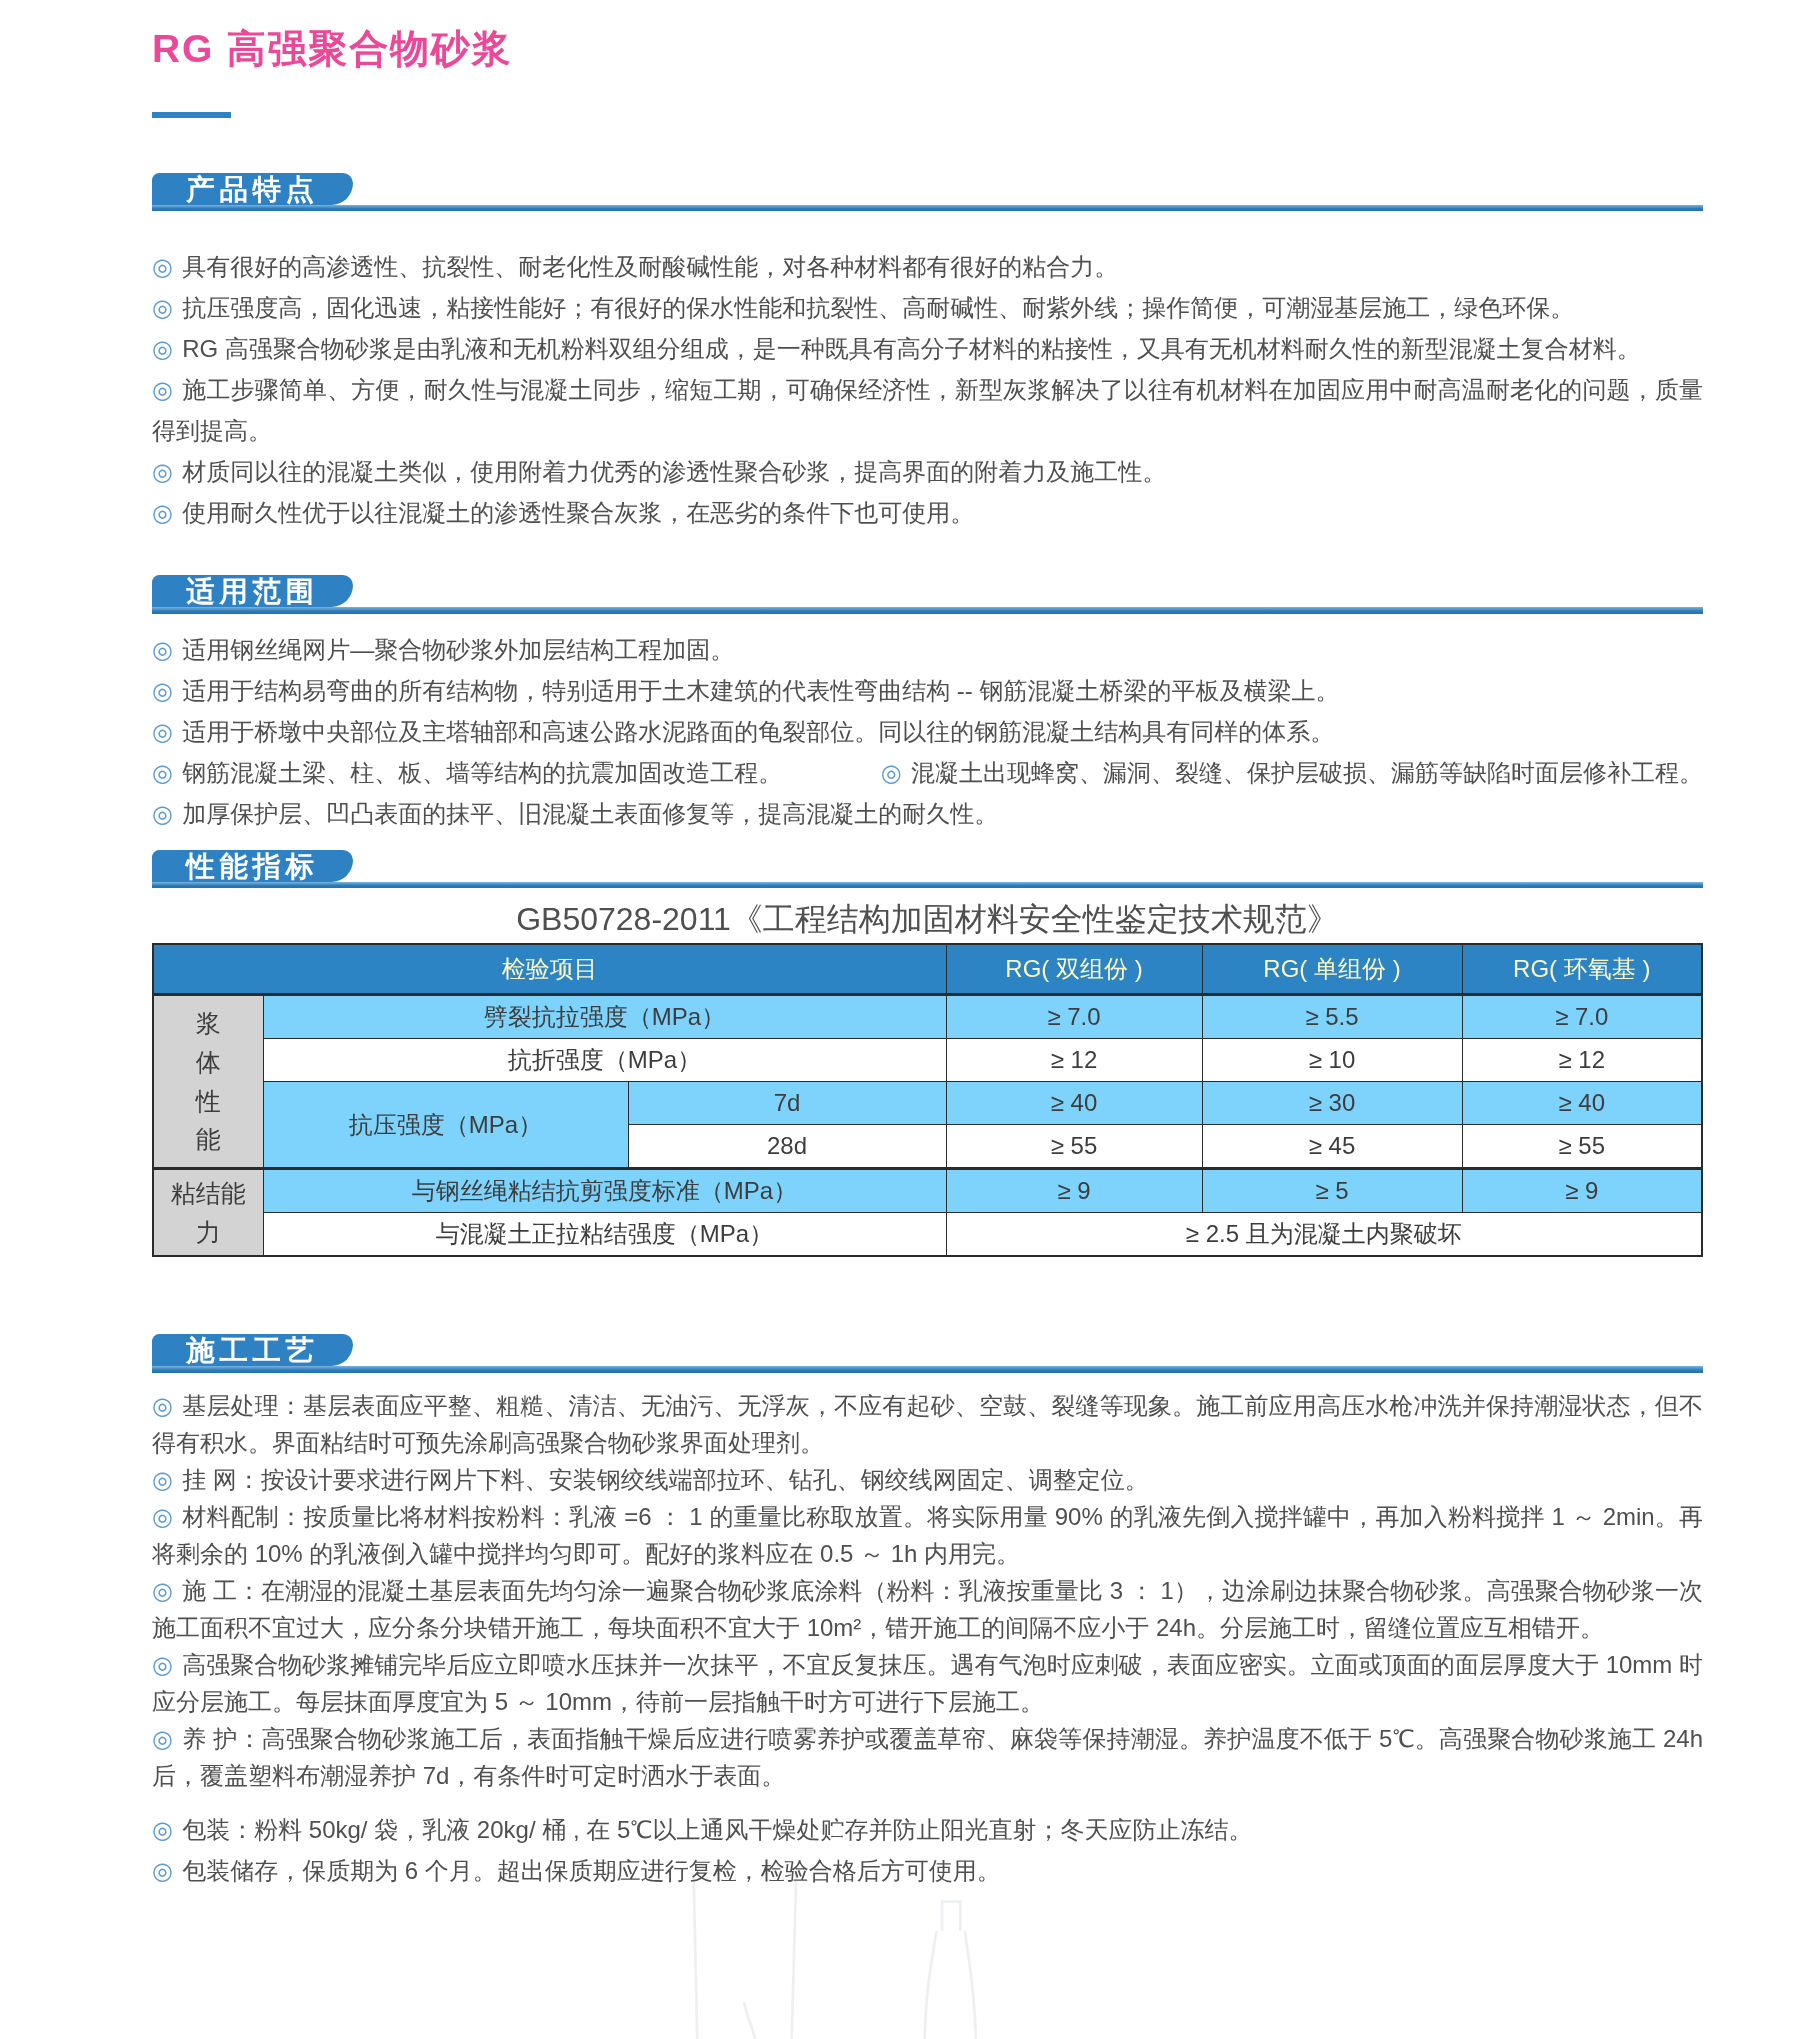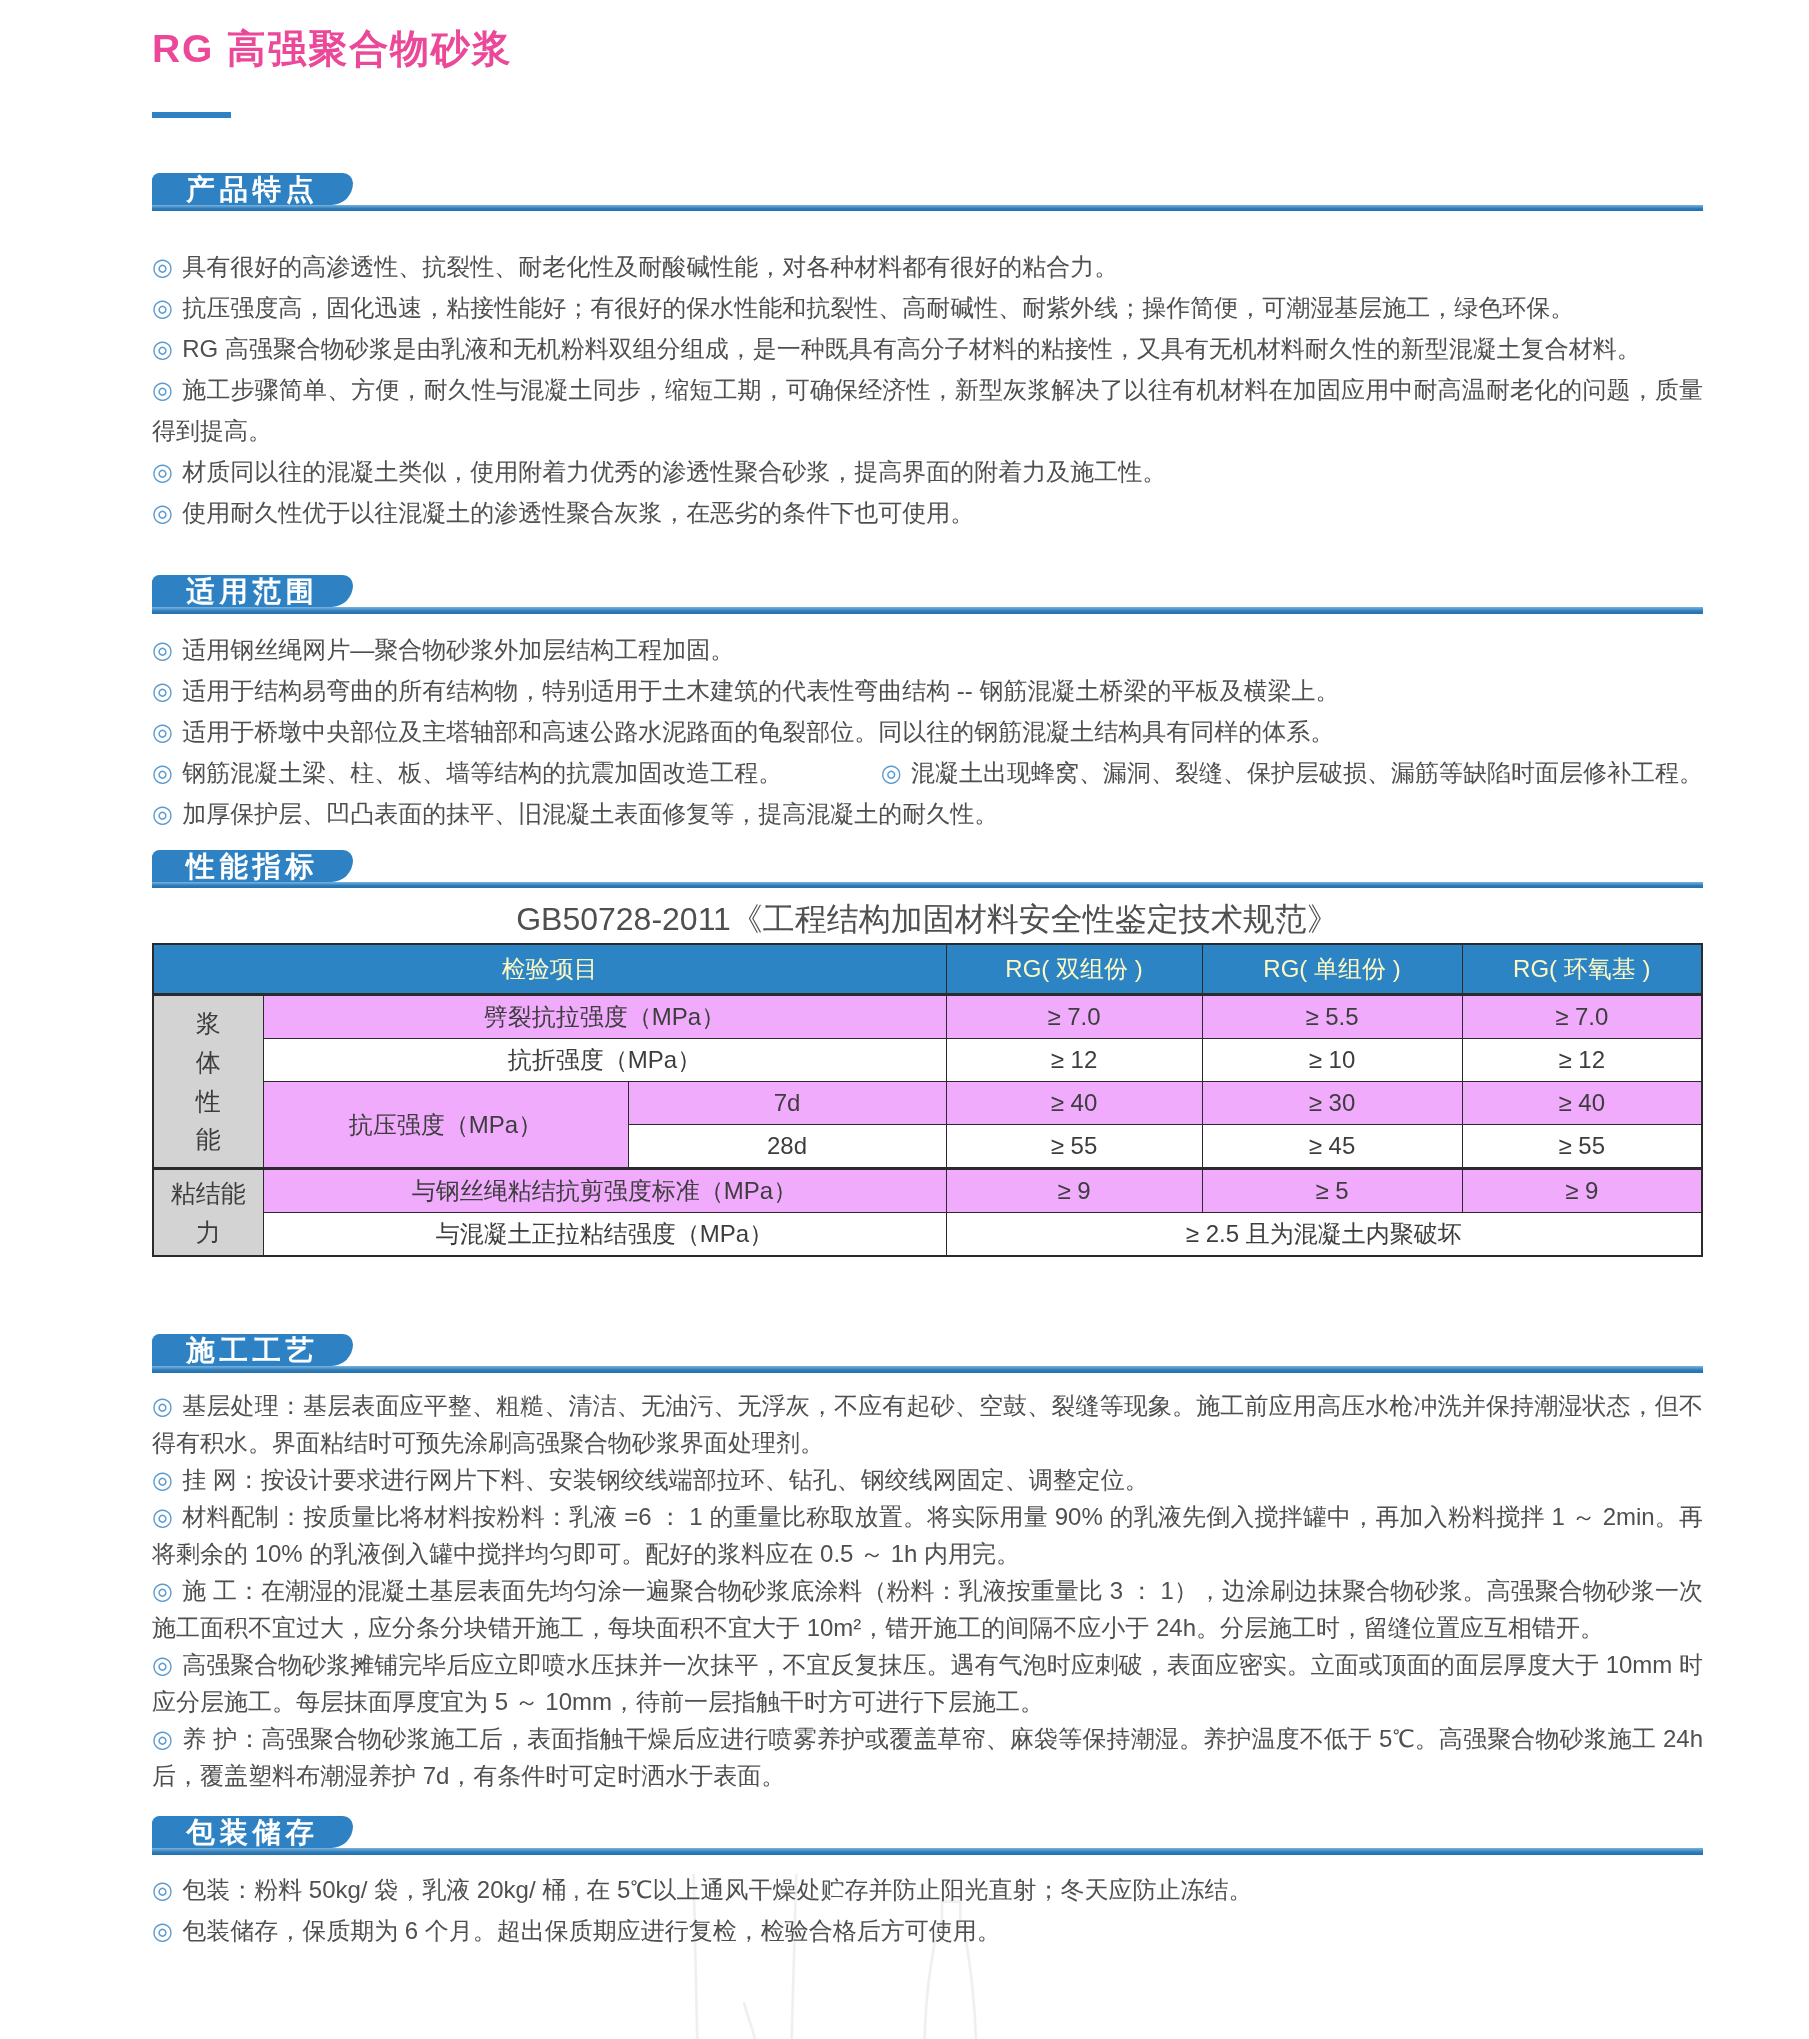--- a/index.html
+++ b/index.html
@@ -74,21 +74,21 @@
     border:1.8px solid #2b2b2b;
     text-align:center;vertical-align:middle;
     font-size:24px;color:#3d3d3d;
     padding:0 7.3px;height:42px;line-height:1.25;
     overflow:hidden;
   }
   table.perf tr.head td{
     background:#2c84c4;color:#fef9c3;height:48px;
     border-bottom-width:3.7px;
   }
-  table.perf td.gray{background:#f0abfc;}
+  table.perf td.gray{background:#7dd3fc;}
   table.perf td.white{background:#ffffff;}
   table.perf td.cat{
     background:#d3d3d3;white-space:pre-line;line-height:1.55;font-size:25px;color:#3d3d3d;
   }
   table.perf tr.groupsep td{border-top-width:3.7px;}
 </style>
 </head>
 <body>
 
 <div class="page">
@@ -217,26 +217,20 @@
     </div>
     <div class="list tight">
       <p class="li"><span class="b">◎</span><span>基层处理：基层表面应平整、粗糙、清洁、无油污、无浮灰，不应有起砂、空鼓、裂缝等现象。施工前应用高压水枪冲洗并保持潮湿状态，但不得有积水。界面粘结时可预先涂刷高强聚合物砂浆界面处理剂。</span></p>
       <p class="li"><span class="b">◎</span><span>挂 网：按设计要求进行网片下料、安装钢绞线端部拉环、钻孔、钢绞线网固定、调整定位。</span></p>
       <p class="li"><span class="b">◎</span><span>材料配制：按质量比将材料按粉料：乳液 =6 ： 1 的重量比称取放置。将实际用量 90% 的乳液先倒入搅拌罐中，再加入粉料搅拌 1 ～ 2min。再将剩余的 10% 的乳液倒入罐中搅拌均匀即可。配好的浆料应在 0.5 ～ 1h 内用完。</span></p>
       <p class="li"><span class="b">◎</span><span>施 工：在潮湿的混凝土基层表面先均匀涂一遍聚合物砂浆底涂料（粉料：乳液按重量比 3 ： 1），边涂刷边抹聚合物砂浆。高强聚合物砂浆一次施工面积不宜过大，应分条分块错开施工，每块面积不宜大于 10m²，错开施工的间隔不应小于 24h。分层施工时，留缝位置应互相错开。</span></p>
       <p class="li"><span class="b">◎</span><span>高强聚合物砂浆摊铺完毕后应立即喷水压抹并一次抹平，不宜反复抹压。遇有气泡时应刺破，表面应密实。立面或顶面的面层厚度大于 10mm 时应分层施工。每层抹面厚度宜为 5 ～ 10mm，待前一层指触干时方可进行下层施工。</span></p>
       <p class="li"><span class="b">◎</span><span>养 护：高强聚合物砂浆施工后，表面指触干燥后应进行喷雾养护或覆盖草帘、麻袋等保持潮湿。养护温度不低于 5℃。高强聚合物砂浆施工 24h 后，覆盖塑料布潮湿养护 7d，有条件时可定时洒水于表面。</span></p>
     </div>
 
-    <div class="sec mt-sec5">
-      <div class="badge">
-        <span>包装储存</span>
-      </div>
-      <div class="rule"></div>
-    </div>
     <div class="list storage">
       <p class="li"><span class="b">◎</span><span>包装：粉料 50kg/ 袋，乳液 20kg/ 桶 , 在 5℃以上通风干燥处贮存并防止阳光直射；冬天应防止冻结。</span></p>
       <p class="li"><span class="b">◎</span><span>包装储存，保质期为 6 个月。超出保质期应进行复检，检验合格后方可使用。</span></p>
     </div>
 
   </div>
 </div>
 
 
 </body></html>

